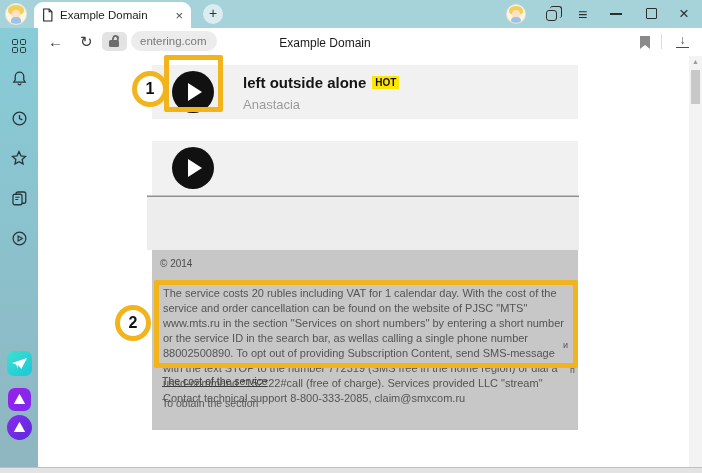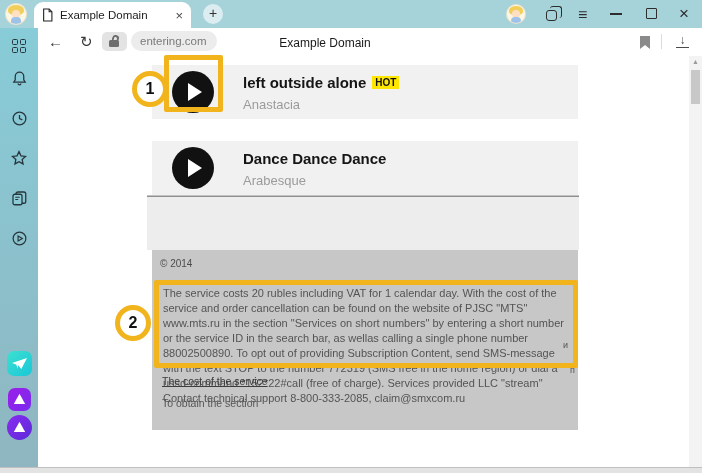--- a/index.html
+++ b/index.html
@@ -188,24 +188,20 @@
   <div class="abs" style="left:91px; top:9px;">
     <span class="t-title">left outside alone</span><span class="hot">HOT</span>
     <div class="t-artist" style="margin-top:5px;">Anastacia</div>
   </div>
 </div>
 
 <div class="abs track-row" style="top:133px;">
   <div class="abs play-btn" style="left:20px; top:6px;">
     <span class="play-tri"></span>
   </div>
-  <div class="abs" style="left:91px; top:9px;">
-    <span class="t-title">Dance Dance Dance</span>
-    <div class="t-artist" style="margin-top:5px;">Arabesque</div>
-  </div>
 </div>
 
 <div class="abs band"></div>
 <div class="abs divider"></div>
 
 <div class="abs footer"></div>
 <div class="abs copyright">© 2014</div>
 <div class="abs service-text">The service costs 20 rubles including VAT for 1 calendar day. With the cost of the service and order cancellation can be found on the website of PJSC "MTS" www.mts.ru in the section "Services on short numbers" by entering a short number or the service ID in the search bar, as wellas calling a single phone number 88002500890. To opt out of providing Subscription Content, send SMS-message with the text STOP to the number 772319 (SMS free in the home region) or dial a ussd-command *152*22#call (free of charge). Services provided LLC "stream" Contact technical support 8-800-333-2085, claim@smxcom.ru</div>
 <div class="abs stray-i">и</div>
 <div class="abs stray-n">п</div>

